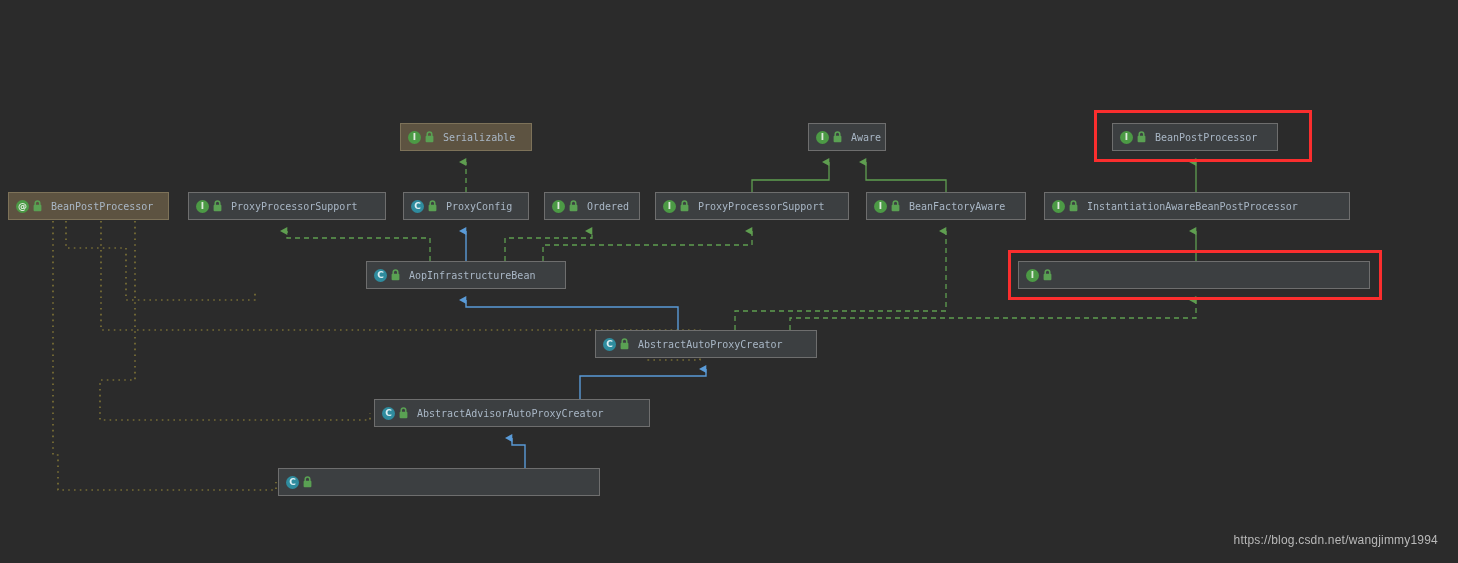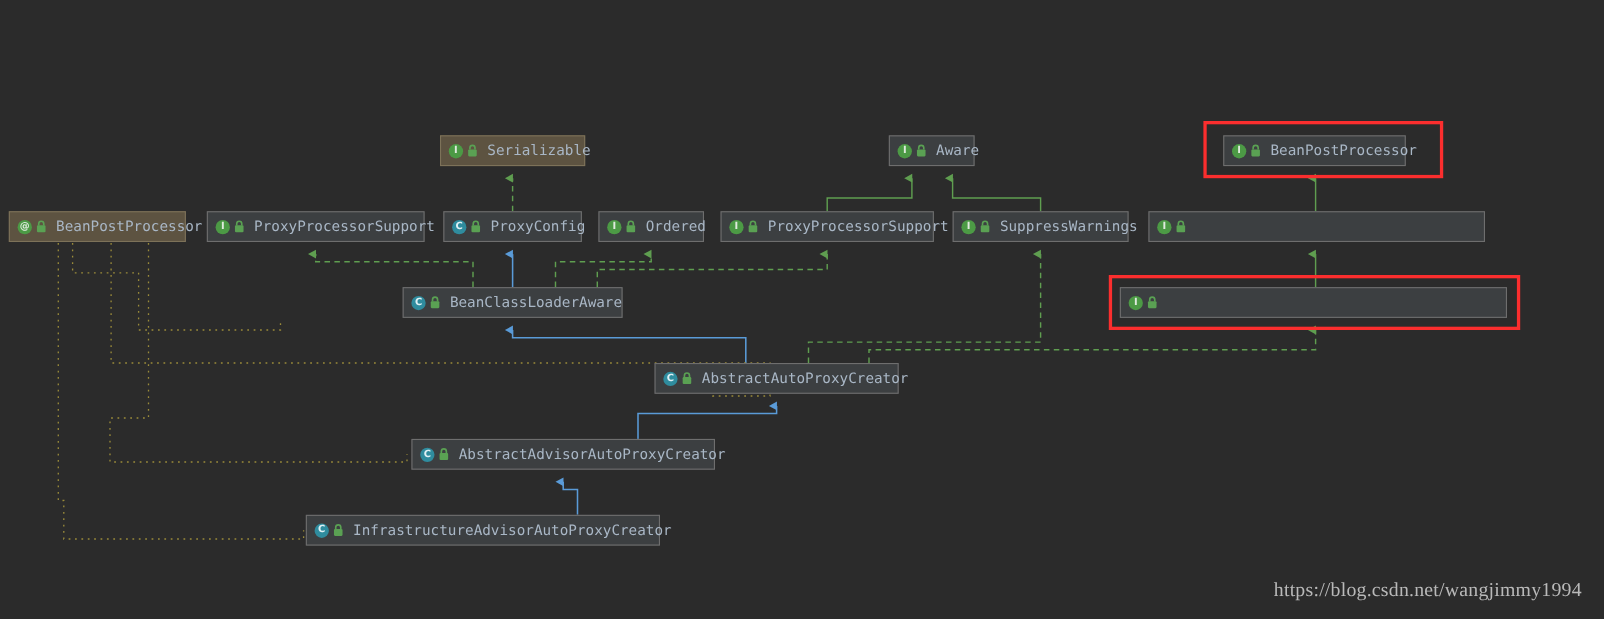--- a/index.html
+++ b/index.html
@@ -37,21 +37,21 @@
     background: #3c3f41;
     padding: 0 10px 0 7px;
     white-space: nowrap;
   }
   .node.lib {
     background: #5d5341;
     border-color: #7d7259;
   }
   .node-label {
     color: #a9b7c6;
-    font-size: 13px;
+    font-size: 10px;
     line-height: 13px;
     letter-spacing: 0px;
     margin-left: 8px;
   }
   .icon-wrap {
     display: flex;
     align-items: center;
     flex: 0 0 auto;
   }
   .type-icon {
@@ -79,22 +79,22 @@
     position: absolute;
     border: 3px solid #fb2e2e;
     box-sizing: border-box;
     background: transparent;
   }
   #watermark {
     position: absolute;
     right: 20px;
     bottom: 16px;
     color: #b9b9b9;
-    font-size: 18px;
-    font-family: Liberation Serif, serif;
+    font-size: 12px;
+    font-family: Liberation Sans, sans-serif;
     letter-spacing: 0.2px;
   }
 </style>
 </head>
 <body>
 
 <div id="canvas">
 
   <svg id="edges" viewBox="0 0 1458 563" width="1458" height="563" xmlns="http://www.w3.org/2000/svg">
     <defs>
@@ -264,21 +264,21 @@
       <div class="node" style="left: 866px; top: 192px; width: 160px; height: 28px;">
         <span class="icon-wrap">
           <span class="type-icon iface">I</span>
           <span class="lock-icon">
             <svg width="11" height="12" viewBox="0 0 11 12" xmlns="http://www.w3.org/2000/svg">
               <path d="M3.2 5.0 V3.4 a2.3 2.3 0 0 1 4.6 0 V5.0" fill="none" stroke="#5aa153" stroke-width="1.5"></path>
               <rect x="1.6" y="4.8" width="7.8" height="6.4" rx="1" fill="#5aa153"></rect>
             </svg>
           </span>
         </span>
-        <span class="node-label">SuppressWarnings</span>
+        <span class="node-label">BeanFactoryAware</span>
       </div>
       <div class="node" style="left: 1112px; top: 123px; width: 166px; height: 28px;">
         <span class="icon-wrap">
           <span class="type-icon iface">I</span>
           <span class="lock-icon">
             <svg width="11" height="12" viewBox="0 0 11 12" xmlns="http://www.w3.org/2000/svg">
               <path d="M3.2 5.0 V3.4 a2.3 2.3 0 0 1 4.6 0 V5.0" fill="none" stroke="#5aa153" stroke-width="1.5"></path>
               <rect x="1.6" y="4.8" width="7.8" height="6.4" rx="1" fill="#5aa153"></rect>
             </svg>
           </span>
@@ -288,20 +288,21 @@
       <div class="node" style="left: 1044px; top: 192px; width: 306px; height: 28px;">
         <span class="icon-wrap">
           <span class="type-icon iface">I</span>
           <span class="lock-icon">
             <svg width="11" height="12" viewBox="0 0 11 12" xmlns="http://www.w3.org/2000/svg">
               <path d="M3.2 5.0 V3.4 a2.3 2.3 0 0 1 4.6 0 V5.0" fill="none" stroke="#5aa153" stroke-width="1.5"></path>
               <rect x="1.6" y="4.8" width="7.8" height="6.4" rx="1" fill="#5aa153"></rect>
             </svg>
           </span>
         </span>
+        <span class="node-label">InstantiationAwareBeanPostProcessor</span>
       </div>
       <div class="node" style="left: 1018px; top: 261px; width: 352px; height: 28px;">
         <span class="icon-wrap">
           <span class="type-icon iface">I</span>
           <span class="lock-icon">
             <svg width="11" height="12" viewBox="0 0 11 12" xmlns="http://www.w3.org/2000/svg">
               <path d="M3.2 5.0 V3.4 a2.3 2.3 0 0 1 4.6 0 V5.0" fill="none" stroke="#5aa153" stroke-width="1.5"></path>
               <rect x="1.6" y="4.8" width="7.8" height="6.4" rx="1" fill="#5aa153"></rect>
             </svg>
           </span>
@@ -310,21 +311,21 @@
       <div class="node" style="left: 366px; top: 261px; width: 200px; height: 28px;">
         <span class="icon-wrap">
           <span class="type-icon cls">C</span>
           <span class="lock-icon">
             <svg width="11" height="12" viewBox="0 0 11 12" xmlns="http://www.w3.org/2000/svg">
               <path d="M3.2 5.0 V3.4 a2.3 2.3 0 0 1 4.6 0 V5.0" fill="none" stroke="#5aa153" stroke-width="1.5"></path>
               <rect x="1.6" y="4.8" width="7.8" height="6.4" rx="1" fill="#5aa153"></rect>
             </svg>
           </span>
         </span>
-        <span class="node-label">BeanClassLoaderAware</span>
+        <span class="node-label">AopInfrastructureBean</span>
       </div>
       <div class="node" style="left: 595px; top: 330px; width: 222px; height: 28px;">
         <span class="icon-wrap">
           <span class="type-icon cls">C</span>
           <span class="lock-icon">
             <svg width="11" height="12" viewBox="0 0 11 12" xmlns="http://www.w3.org/2000/svg">
               <path d="M3.2 5.0 V3.4 a2.3 2.3 0 0 1 4.6 0 V5.0" fill="none" stroke="#5aa153" stroke-width="1.5"></path>
               <rect x="1.6" y="4.8" width="7.8" height="6.4" rx="1" fill="#5aa153"></rect>
             </svg>
           </span>
@@ -346,21 +347,20 @@
       <div class="node" style="left: 278px; top: 468px; width: 322px; height: 28px;">
         <span class="icon-wrap">
           <span class="type-icon cls">C</span>
           <span class="lock-icon">
             <svg width="11" height="12" viewBox="0 0 11 12" xmlns="http://www.w3.org/2000/svg">
               <path d="M3.2 5.0 V3.4 a2.3 2.3 0 0 1 4.6 0 V5.0" fill="none" stroke="#5aa153" stroke-width="1.5"></path>
               <rect x="1.6" y="4.8" width="7.8" height="6.4" rx="1" fill="#5aa153"></rect>
             </svg>
           </span>
         </span>
-        <span class="node-label">InfrastructureAdvisorAutoProxyCreator</span>
       </div>
     </div>
 
   <div id="highlights-layer">
       <div class="highlight-box" style="left: 1094px; top: 110px; width: 218px; height: 52px;"></div>
       <div class="highlight-box" style="left: 1008px; top: 250px; width: 374px; height: 50px;"></div>
     </div>
 
   <div id="watermark">https://blog.csdn.net/wangjimmy1994</div>
 </div>

